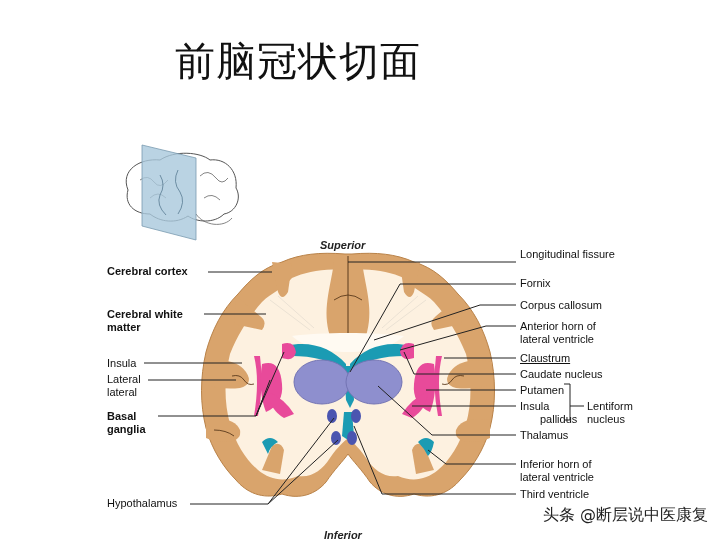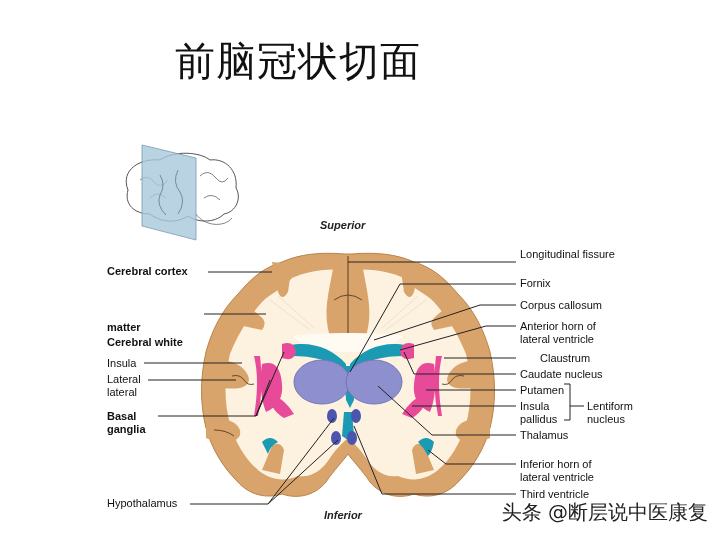--- a/index.html
+++ b/index.html
@@ -10,22 +10,22 @@
   .title {
     position: absolute; left: 0; top: 34px; width: 596px; text-align: center;
     font-size: 40px; color: #111; font-family: "DejaVu Sans", sans-serif; letter-spacing: 1px;
   }
   svg.diagram { position: absolute; left: 0; top: 0; }
   .lbl {
     position: absolute; font-family: "Liberation Sans", sans-serif; font-size: 11px; line-height: 13px;
     color: #111; white-space: nowrap;
   }
   .lbl.bold { font-weight: bold; }
-  .orient { position: absolute; font-family: "Liberation Sans", sans-serif; font-style: italic; font-weight: bold; font-size: 11px; color: #222; }
-  .watermark { position: absolute; right: 12px; bottom: 14px; font-size: 20px; color: #222; font-family: "DejaVu Sans", sans-serif; }
+  .orient { position: absolute; font-family: "Liberation Sans", sans-serif; font-style: italic; font-weight: bold; font-size: 11px; color: #222; margin-top: 20px; }
+  .watermark { position: absolute; right: 12px; bottom: 14px; font-size: 16px; color: #222; font-family: "DejaVu Sans", sans-serif; }
 </style>
 </head>
 <body>
 
 <div class="title">前脑冠状切面</div>
 
 <svg class="diagram" width="720" height="540" viewBox="0 0 720 540">
 
   <g>
     <path d="M128,190 C120,170 140,158 160,160 C175,150 200,152 210,160 C225,158 238,170 236,188 C242,198 236,212 224,214 C214,224 196,222 188,216 C176,224 160,222 150,214 C134,214 124,204 128,190 Z" fill="#fff" stroke="#555" stroke-width="1"></path>
@@ -134,39 +134,39 @@
     <line x1="382" y1="494" x2="516" y2="494"></line>
     <polyline points="564,384 570,384 570,420 564,420"></polyline>
     <line x1="570" y1="406" x2="584" y2="406"></line>
   </g>
 </svg>
 
 <div class="orient" style="left:320px; top:219px;">Superior</div>
 <div class="orient" style="left:324px; top:509px;">Inferior</div>
 
 <div class="lbl bold" style="left:107px; top:265px;">Cerebral cortex</div>
-<div class="lbl bold" style="left:107px; top:308px;margin-top:28px;">Cerebral white</div>
+<div class="lbl bold" style="left:107px; top:308px;">Cerebral white</div>
 <div class="lbl bold" style="left:107px; top:321px;">matter</div>
 <div class="lbl" style="left:107px; top:357px;text-align:right;">Insula</div>
 <div class="lbl" style="left:107px; top:373px;">Lateral</div>
 <div class="lbl" style="left:107px; top:386px;">lateral</div>
 <div class="lbl bold" style="left:107px; top:410px;">Basal</div>
 <div class="lbl bold" style="left:107px; top:423px;">ganglia</div>
 <div class="lbl" style="left:107px; top:497px;">Hypothalamus</div>
 
 <div class="lbl" style="left:520px; top:248px;">Longitudinal fissure</div>
 <div class="lbl" style="left:520px; top:277px;">Fornix</div>
 <div class="lbl" style="left:520px; top:299px;">Corpus callosum</div>
 <div class="lbl" style="left:520px; top:320px;">Anterior horn of</div>
 <div class="lbl" style="left:520px; top:333px;">lateral ventricle</div>
-<div class="lbl" style="left:540px; top:352px;">Claustrum</div>
+<div class="lbl" style="left:520px; top:352px;text-decoration:underline;">Claustrum</div>
 <div class="lbl" style="left:520px; top:368px;">Caudate nucleus</div>
 <div class="lbl" style="left:520px; top:384px;text-align:center;">Putamen</div>
 <div class="lbl" style="left:520px; top:400px;">Insula</div>
-<div class="lbl" style="left:520px; top:413px;">pallidus</div>
+<div class="lbl" style="left:540px; top:413px;">pallidus</div>
 <div class="lbl" style="left:587px; top:400px;">Lentiform</div>
 <div class="lbl" style="left:587px; top:413px;">nucleus</div>
 <div class="lbl" style="left:520px; top:429px;">Thalamus</div>
 <div class="lbl" style="left:520px; top:458px;">Inferior horn of</div>
 <div class="lbl" style="left:520px; top:471px;">lateral ventricle</div>
 <div class="lbl" style="left:520px; top:488px;">Third ventricle</div>
 
 <div class="watermark">头条 @断层说中医康复</div>
 
 </body></html>

